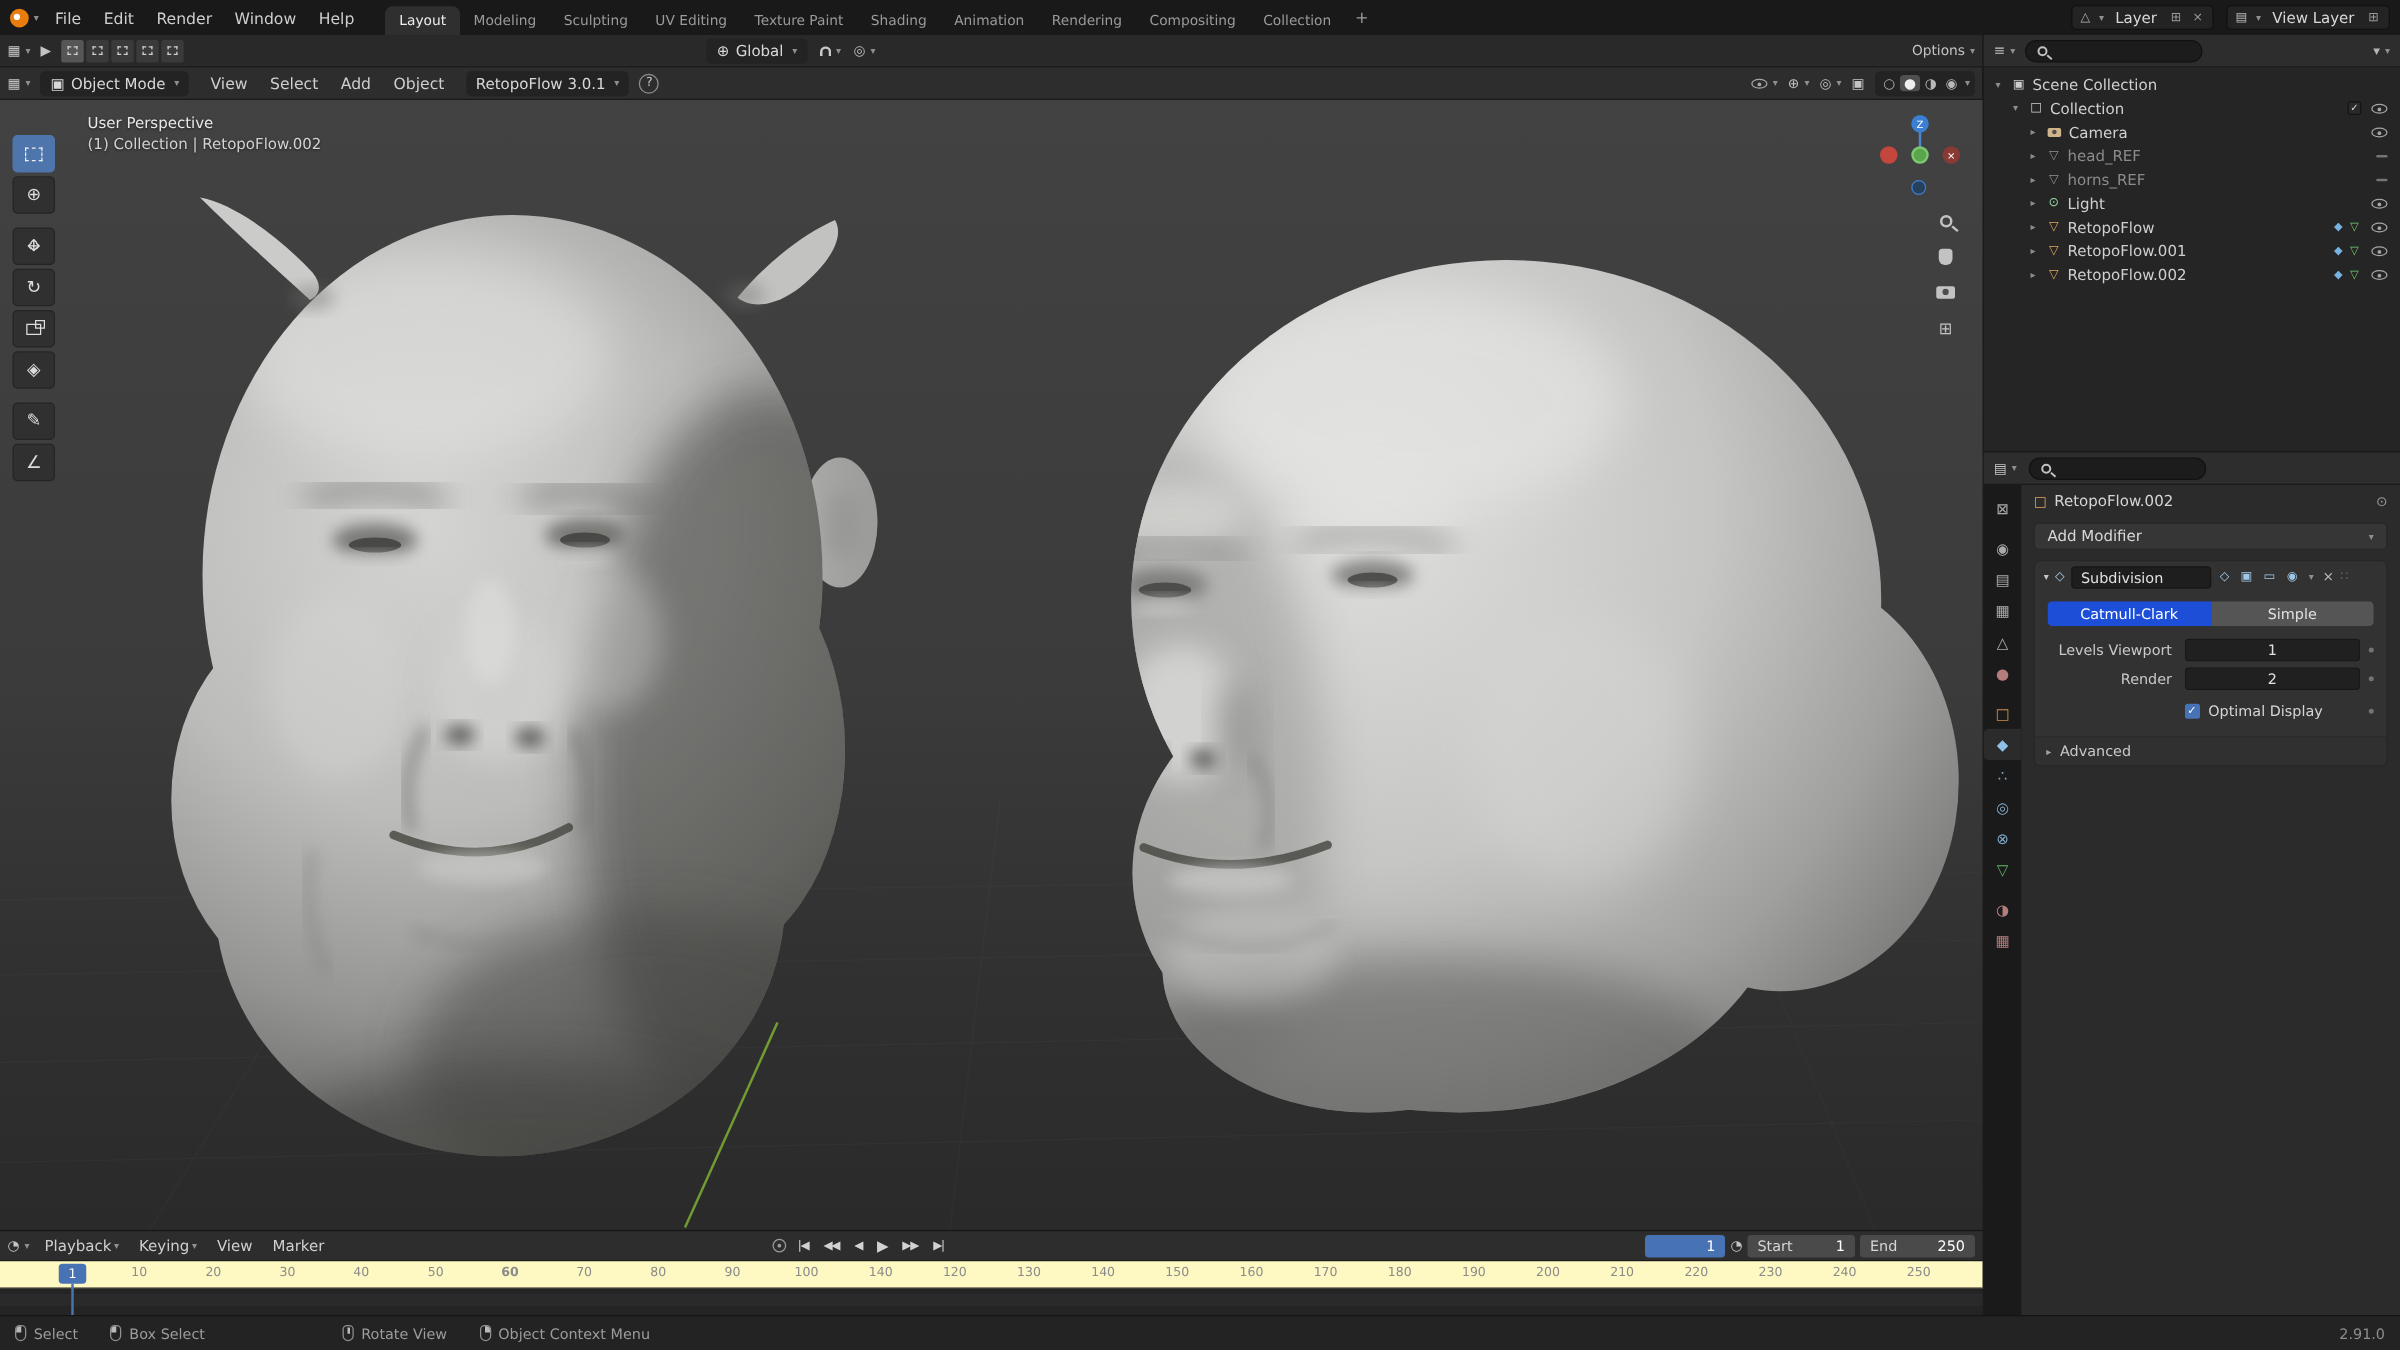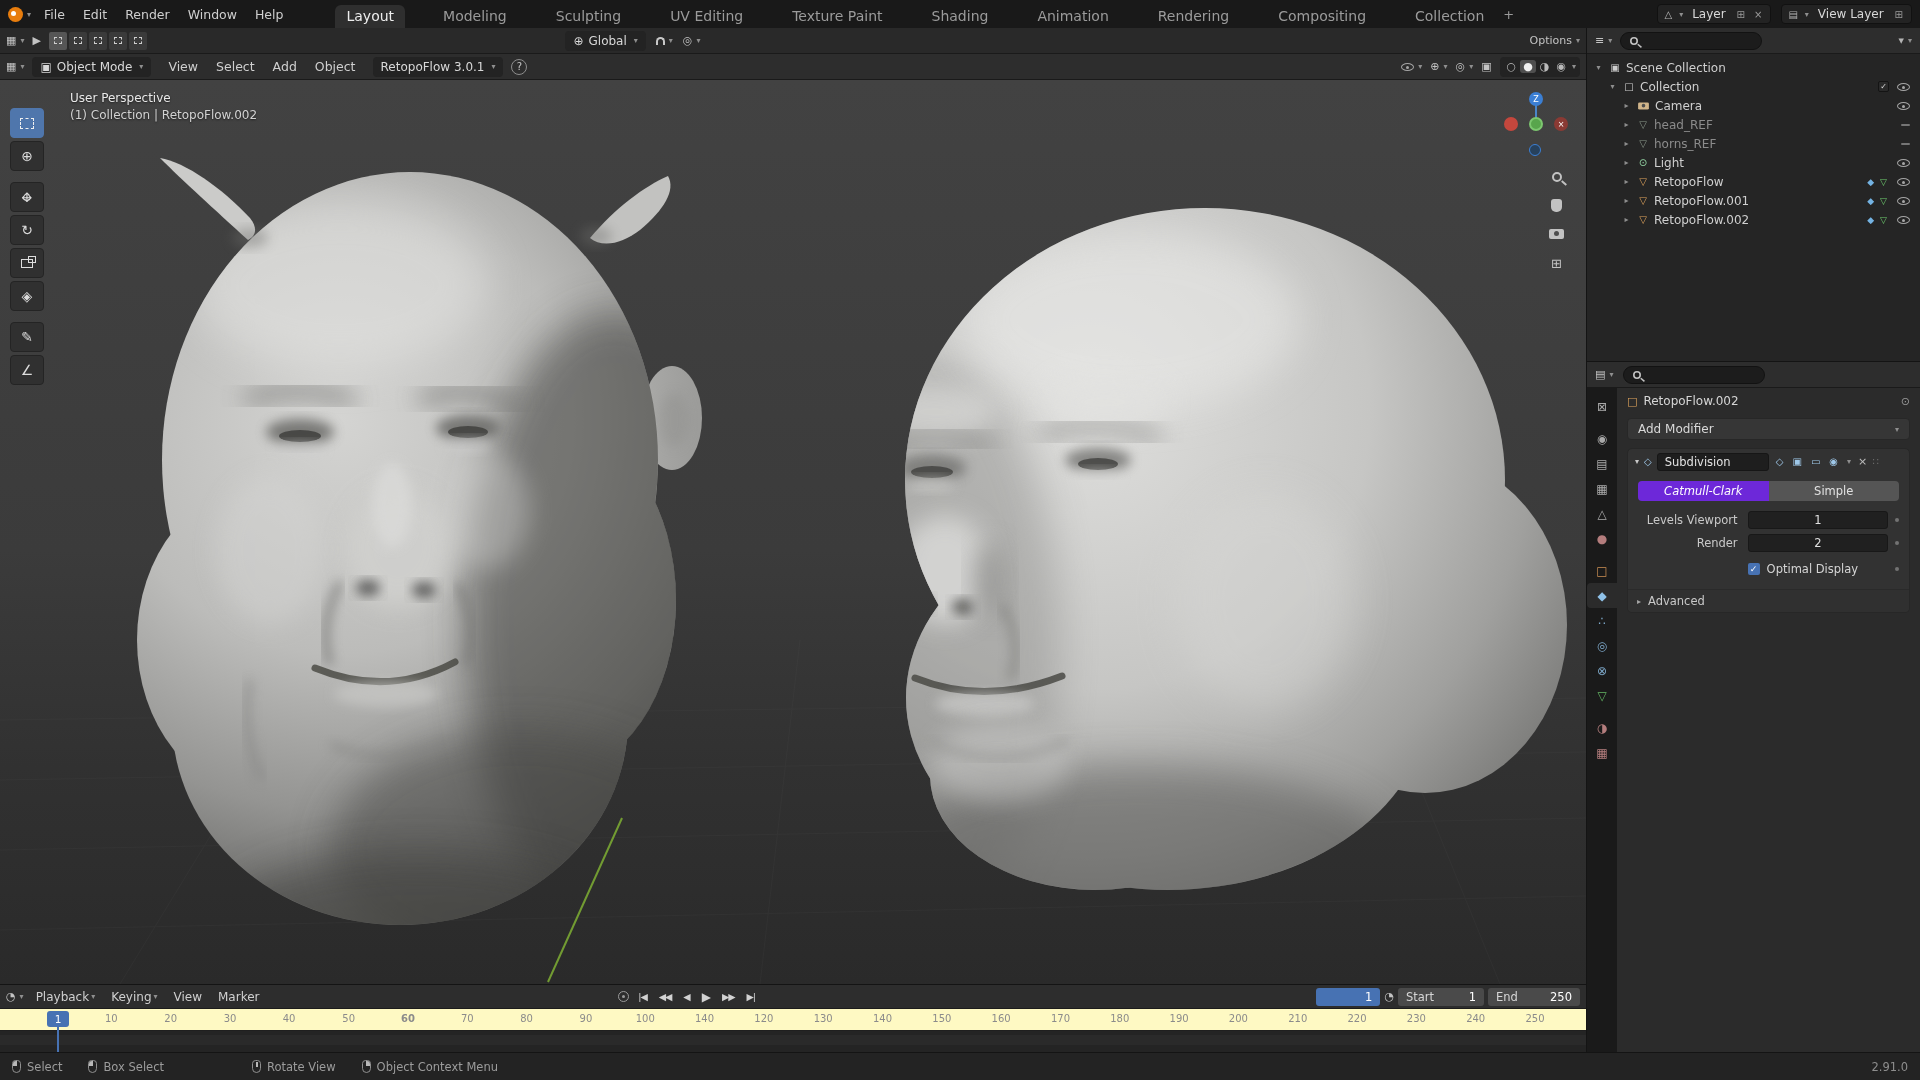--- a/index.html
+++ b/index.html
@@ -9,21 +9,21 @@
   #root{display:flex;flex-direction:column;width:1920px;height:1080px;}
 
   
   #topbar{height:28px;background:#191919;display:flex;align-items:center;padding:0 8px;flex:none;}
   .blender-logo{width:15px;height:15px;border-radius:50%;background:#e87d0d;position:relative;margin-right:2px;}
   .blender-logo::after{content:"";position:absolute;left:3px;top:4px;width:5px;height:5px;border-radius:50%;background:#fff;}
   .chev{font-size:8px;color:#8f8f8f;margin-left:2px;}
   .menu-item{padding:0 9px;height:100%;display:flex;align-items:center;color:#cfcfcf;font-size:12.5px;cursor:default;}
   #topbar-menus{display:flex;height:100%;margin-left:4px;}
   #workspace-tabs{display:flex;align-items:flex-end;height:100%;margin-left:16px;}
-  .ws-tab{height:23px;line-height:23px;padding:0 11px;color:#9b9b9b;font-size:14px;margin-left:27px;}
+  .ws-tab{height:23px;line-height:23px;padding:0 11px;color:#9b9b9b;font-size:11px;}
   .ws-tab.active{background:#2f2f2f;color:#ededed;border-radius:6px 6px 0 0;}
   .ws-plus{color:#9b9b9b;padding:0 8px;font-size:13px;}
   .tb-spacer{flex:1;}
   .id-field{display:flex;align-items:center;gap:5px;background:#232323;border:1px solid #111;border-radius:4px;height:20px;padding:0 6px;margin-left:10px;}
   .id-field .glyph{font-size:10px;color:#b5b5b5;}
   .id-field .fname{color:#d8d8d8;font-size:12px;padding:0 4px;}
   .id-btn{color:#9a9a9a;font-size:10px;padding:0 2px;}
 
   
   .ed-header{display:flex;align-items:center;padding:0 6px;gap:8px;border-bottom:1px solid #1a1a1a;flex:none;}
@@ -112,21 +112,21 @@
   .panel-header{height:25px;display:flex;align-items:center;gap:5px;padding:0 7px;}
   .panel-header .disc{font-size:8px;color:#c9c9c9;}
   .mod-glyph{color:#9ec7e8;font-size:10px;}
   .name-field{flex:1;min-width:0;max-width:112px;height:18px;background:#1e1e1e;border:1px solid #161616;border-radius:3px;display:flex;align-items:center;padding:0 7px;color:#e2e2e2;font-size:11.5px;}
   .mod-toggle{font-size:10px;color:#9ec7e8;padding:0 2px;}
   .hdr-x{color:#bdbdbd;font-size:11px;margin-left:2px;}
   .grip{color:#6d6d6d;font-size:10px;letter-spacing:1px;}
   .panel-body{padding:7px 10px 10px;}
   .seg{display:flex;height:20px;border-radius:4px;overflow:hidden;margin-bottom:9px;}
   .seg > div{flex:1;display:flex;align-items:center;justify-content:center;font-size:11.5px;background:#555;color:#e2e2e2;}
-  .seg > div.active{background:#6d28d9;color:#fff;font-style:italic;}
+  .seg > div.active{background:#1d4ed8;color:#fff;}
   .prow{display:flex;align-items:center;height:20px;margin:3px 0;}
   .prow .plabel{width:42%;text-align:right;padding-right:10px;color:#c9c9c9;font-size:11.5px;}
   .prow .pfield{flex:1;height:18px;background:#202020;border:1px solid #181818;border-radius:3px;display:flex;align-items:center;justify-content:center;color:#e0e0e0;font-size:11.5px;}
   .dot{width:4px;height:4px;border-radius:50%;background:#737373;margin-left:7px;flex:none;}
   .chk-row{display:flex;align-items:center;margin:9px 0 3px;padding-left:42%;}
   .chk{width:12px;height:12px;background:#4772b3;border-radius:2px;color:#fff;font-size:9px;line-height:12px;text-align:center;margin-right:7px;}
   .chk-label{color:#d5d5d5;font-size:11.5px;}
   .chk-row .dot{margin-left:auto;}
   .subpanel{border-top:1px solid #2a2a2a;height:23px;display:flex;align-items:center;gap:7px;padding:0 9px;color:#c9c9c9;font-size:11.5px;background:#303030;}
   .subpanel .disc{font-size:8px;color:#a5a5a5;}
@@ -147,21 +147,21 @@
   #ruler{height:22px;background:#fef9c3;position:relative;border-bottom:1px solid #1f1f1f;flex:none;}
   .tick{position:absolute;transform:translateX(-50%);top:4px;font-size:10px;color:#8b8b8b;}
   #channels{flex:1;background:#242424;position:relative;}
   #ch-band{position:absolute;left:0;right:0;top:4px;height:10px;background:#2a2a2a;}
   #playhead-badge{position:absolute;z-index:3;top:26px;height:16px;min-width:22px;background:#4772b3;border-radius:3px;color:#fff;font-size:10.5px;display:flex;align-items:center;justify-content:center;padding:0 4px;}
   #playhead-line{position:absolute;z-index:2;top:42px;bottom:0;width:2px;background:#4772b3;}
 
   
   #statusbar{height:28px;flex:none;background:#232323;border-top:1px solid #141414;display:flex;align-items:center;padding:0 12px;gap:26px;color:#9c9c9c;font-size:11.5px;}
   .sb-group{display:flex;align-items:center;gap:6px;}
-  .sb-mid{margin-left:62px;}
+  .sb-mid{margin-left:84px;}
   .i-mouse{width:9px;height:13px;border:1px solid #8f8f8f;border-radius:4px 4px 5px 5px;position:relative;display:inline-block;}
   .i-mouse.left::before{content:"";position:absolute;left:0;top:0;width:4px;height:5px;background:#b9b9b9;border-radius:3px 0 0 0;}
   .i-mouse.right::before{content:"";position:absolute;right:0;top:0;width:4px;height:5px;background:#b9b9b9;border-radius:0 3px 0 0;}
   .i-mouse.mid::before{content:"";position:absolute;left:3px;top:1px;width:2px;height:5px;background:#b9b9b9;}
   #sb-version{margin-left:auto;color:#8d8d8d;}
 </style>
 </head>
 <body>
 
 <div id="root">

